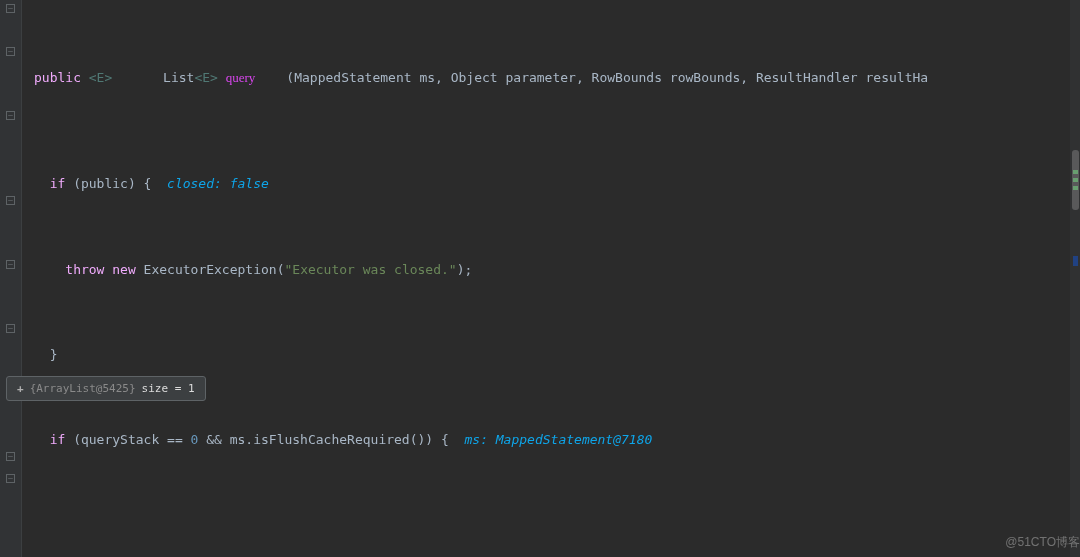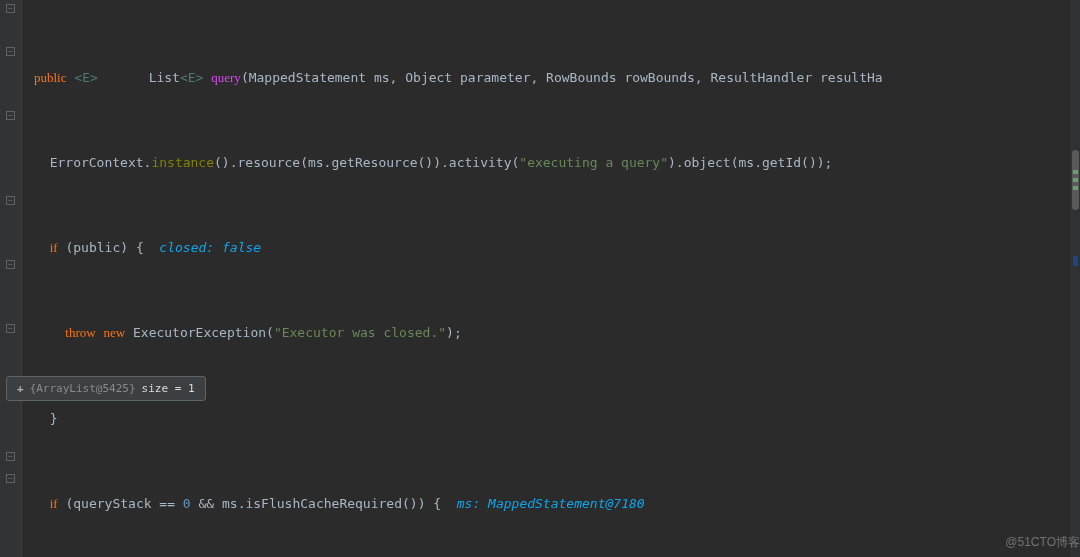--- a/index.html
+++ b/index.html
@@ -37,25 +37,25 @@
     text-align: center;
   }
   .code {
     flex: 1;
     padding: 3px 0 0 12px;
     line-height: 21.3px;
     white-space: pre;
     position: relative;
   }
   .line { height: 21.3px; position: relative; }
-  .kw   { color: #f97316; font-family: Liberation Serif, serif; }
+  .kw   { color: #f0abfc; }
   .str  { color: #6a8759; }
   .num  { color: #6897bb; }
   .type { color: #a9b7c6; margin-left: 43px; }
-  .ident{ color: #a9b7c6; }
+  .ident{ color: #a9b7c6; margin-left: 31px; }
   .call { color: #a9b7c6; }
   .hint { color: #0ea5e9; font-style: italic; }
   .mcall{ color: #d946ef; font-family: Liberation Serif, serif; }
   .generic{ color: #507874; }
   .olive { color: #808000; }
   .tooltip {
     position: absolute;
     left: 6px;
     top: 376px;
     background: #3c3f41;
@@ -106,21 +106,20 @@
     <div class="fold" style="top:196px;">−</div>
     <div class="fold" style="top:260px;">−</div>
     <div class="fold" style="top:324px;">−</div>
     <div class="fold" style="top:452px;">−</div>
     <div class="fold" style="top:474px;">−</div>
   </div>
   <div class="code">
 
     <div class="line"><span class="kw">public</span> <span class="generic">&lt;E&gt;</span> <span class="type">List</span><span class="generic">&lt;E&gt;</span> <span class="mcall">query</span><span class="ident">(MappedStatement ms, Object parameter, RowBounds rowBounds, ResultHandler resultHa</span></div>
 
-    <div class="line">  <span>ErrorContext.</span><span class="olive">instance</span><span>().</span><span class="call">resource</span><span>(ms.getResource()).</span><span class="call">activity</span><span>(</span><span class="str">"executing a query"</span><span>).</span><span class="call">object</span><span>(ms.getId());</span></div>
 
     <div class="line">  <span class="kw">if</span><span> (public) {  </span><span class="hint">closed: false</span></div>
 
     <div class="line">    <span class="kw">throw</span><span> </span><span class="kw">new</span><span> ExecutorException(</span><span class="str">"Executor was closed."</span><span>);</span></div>
 
     <div class="line">  <span>}</span></div>
 
     <div class="line">  <span class="kw">if</span><span> (queryStack == </span><span class="num">0</span><span> &amp;&amp; ms.isFlushCacheRequired()) {  </span><span class="hint">ms: MappedStatement@7180</span></div>
 
     

